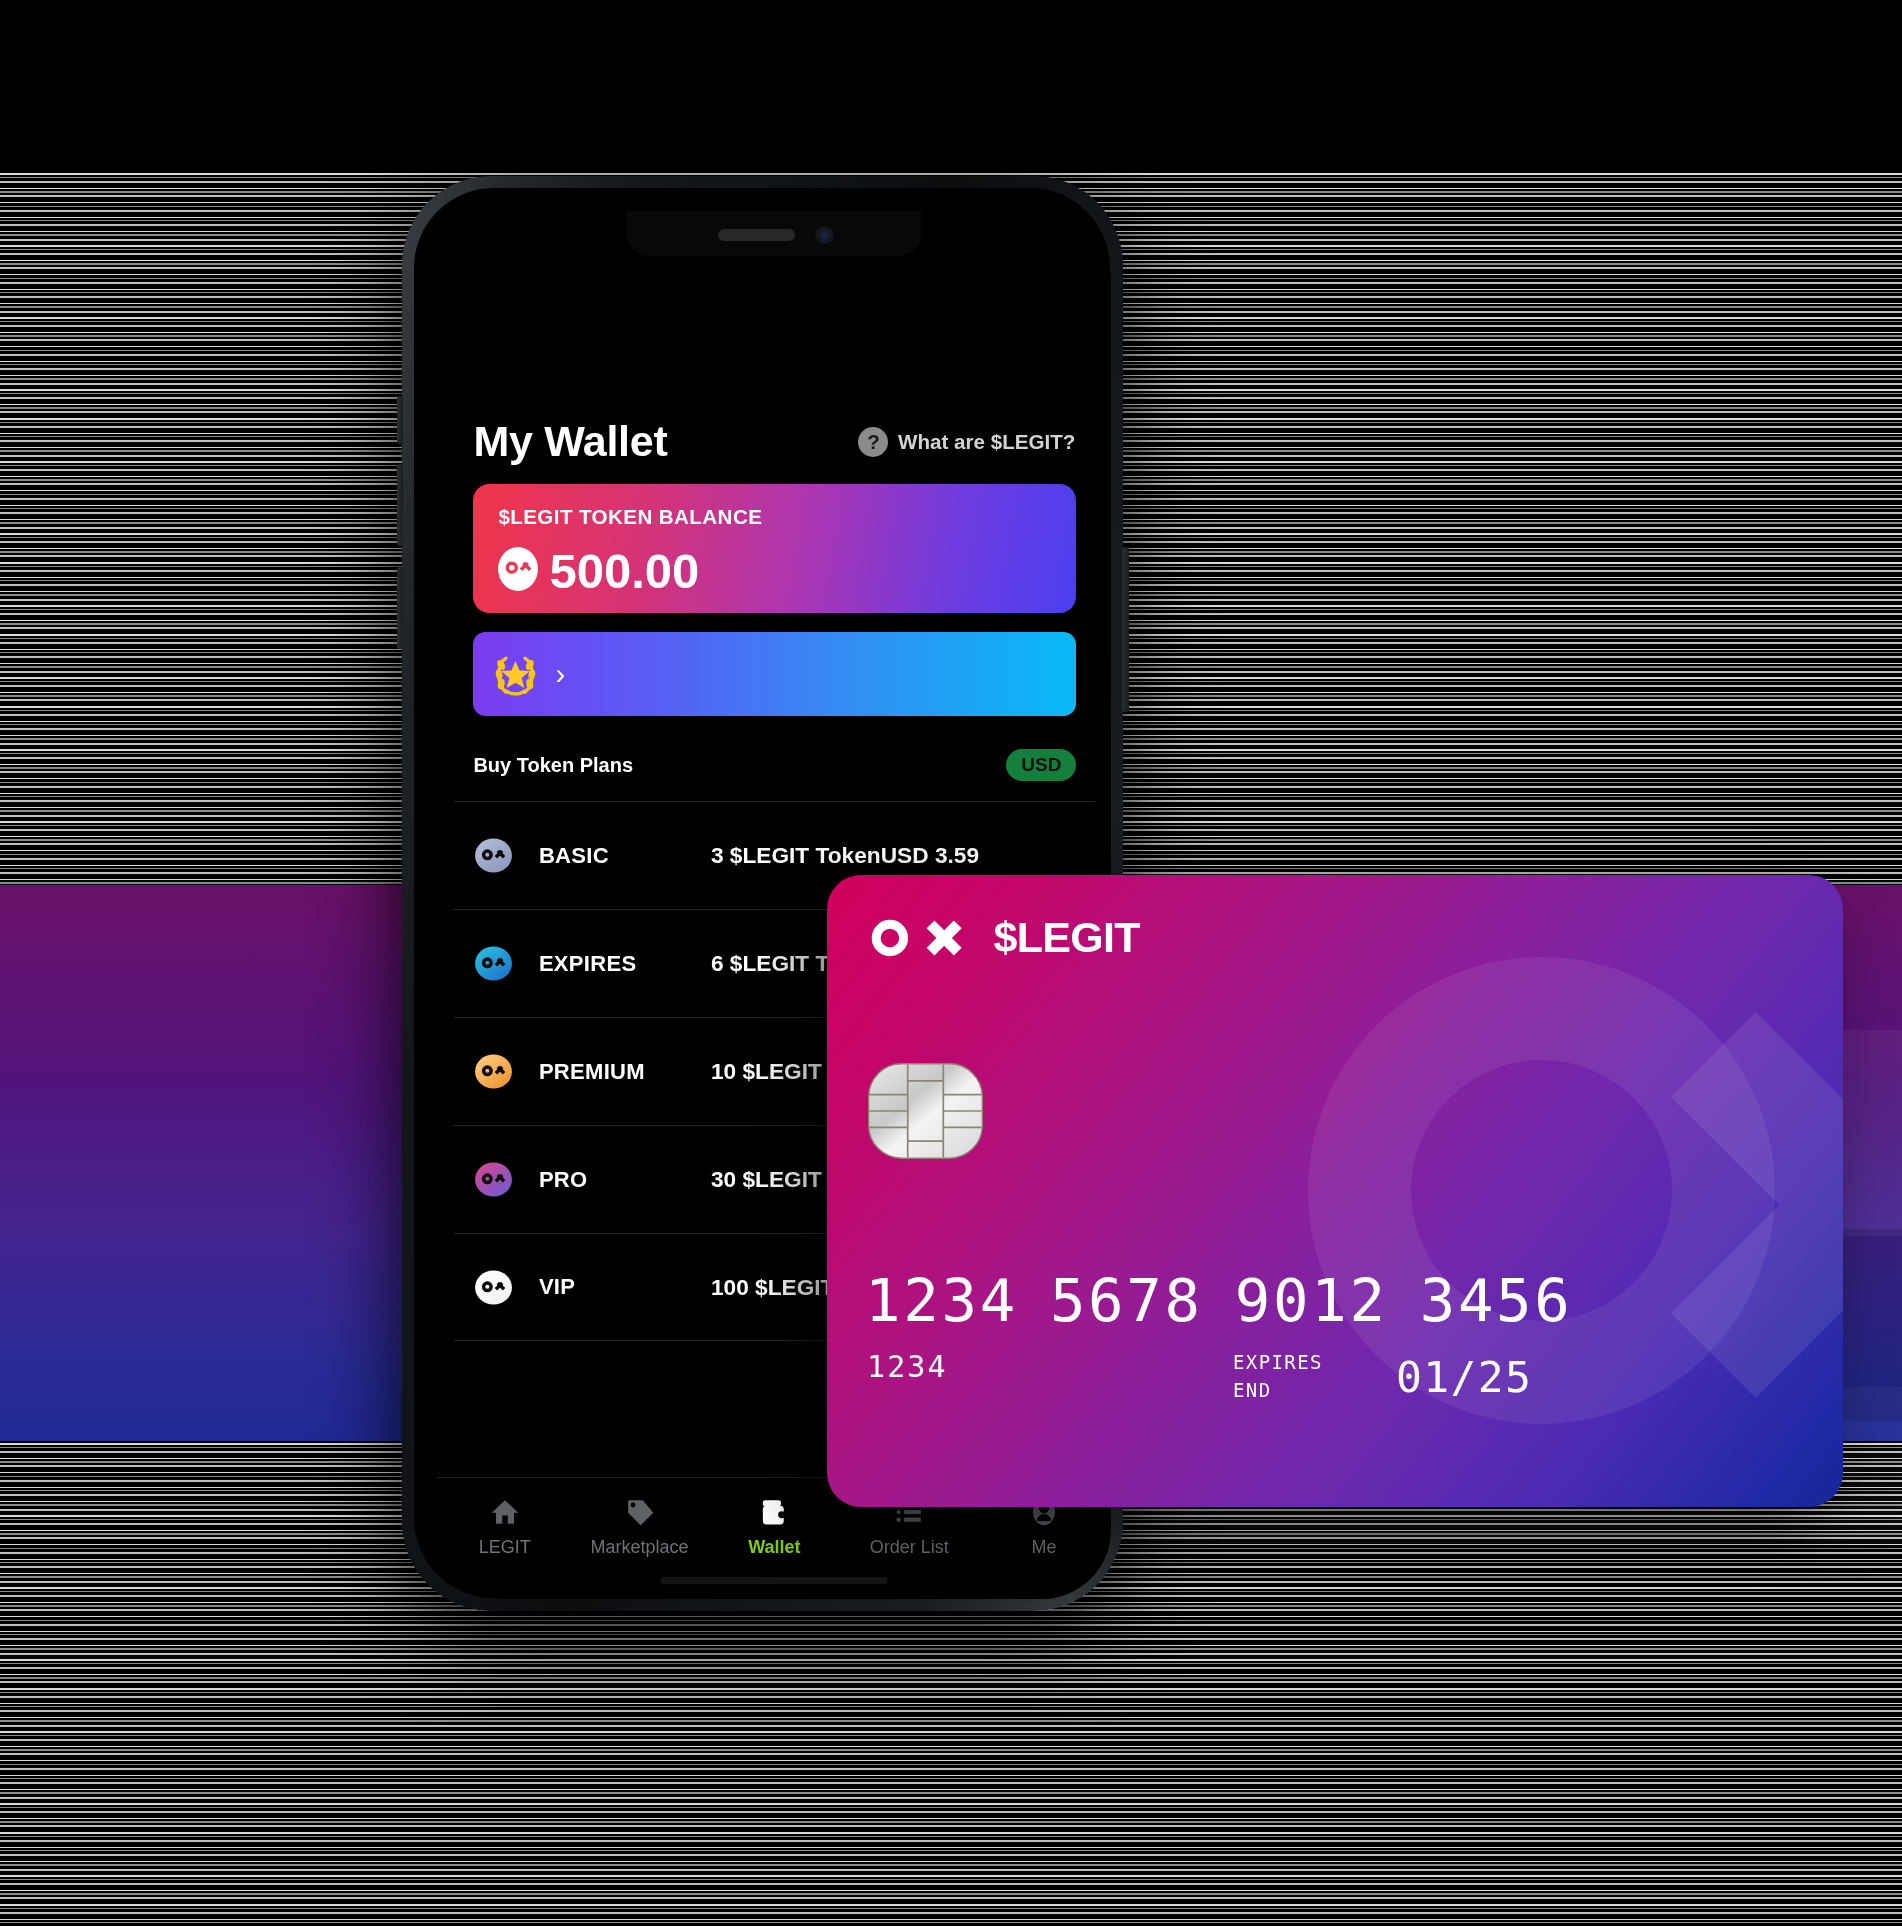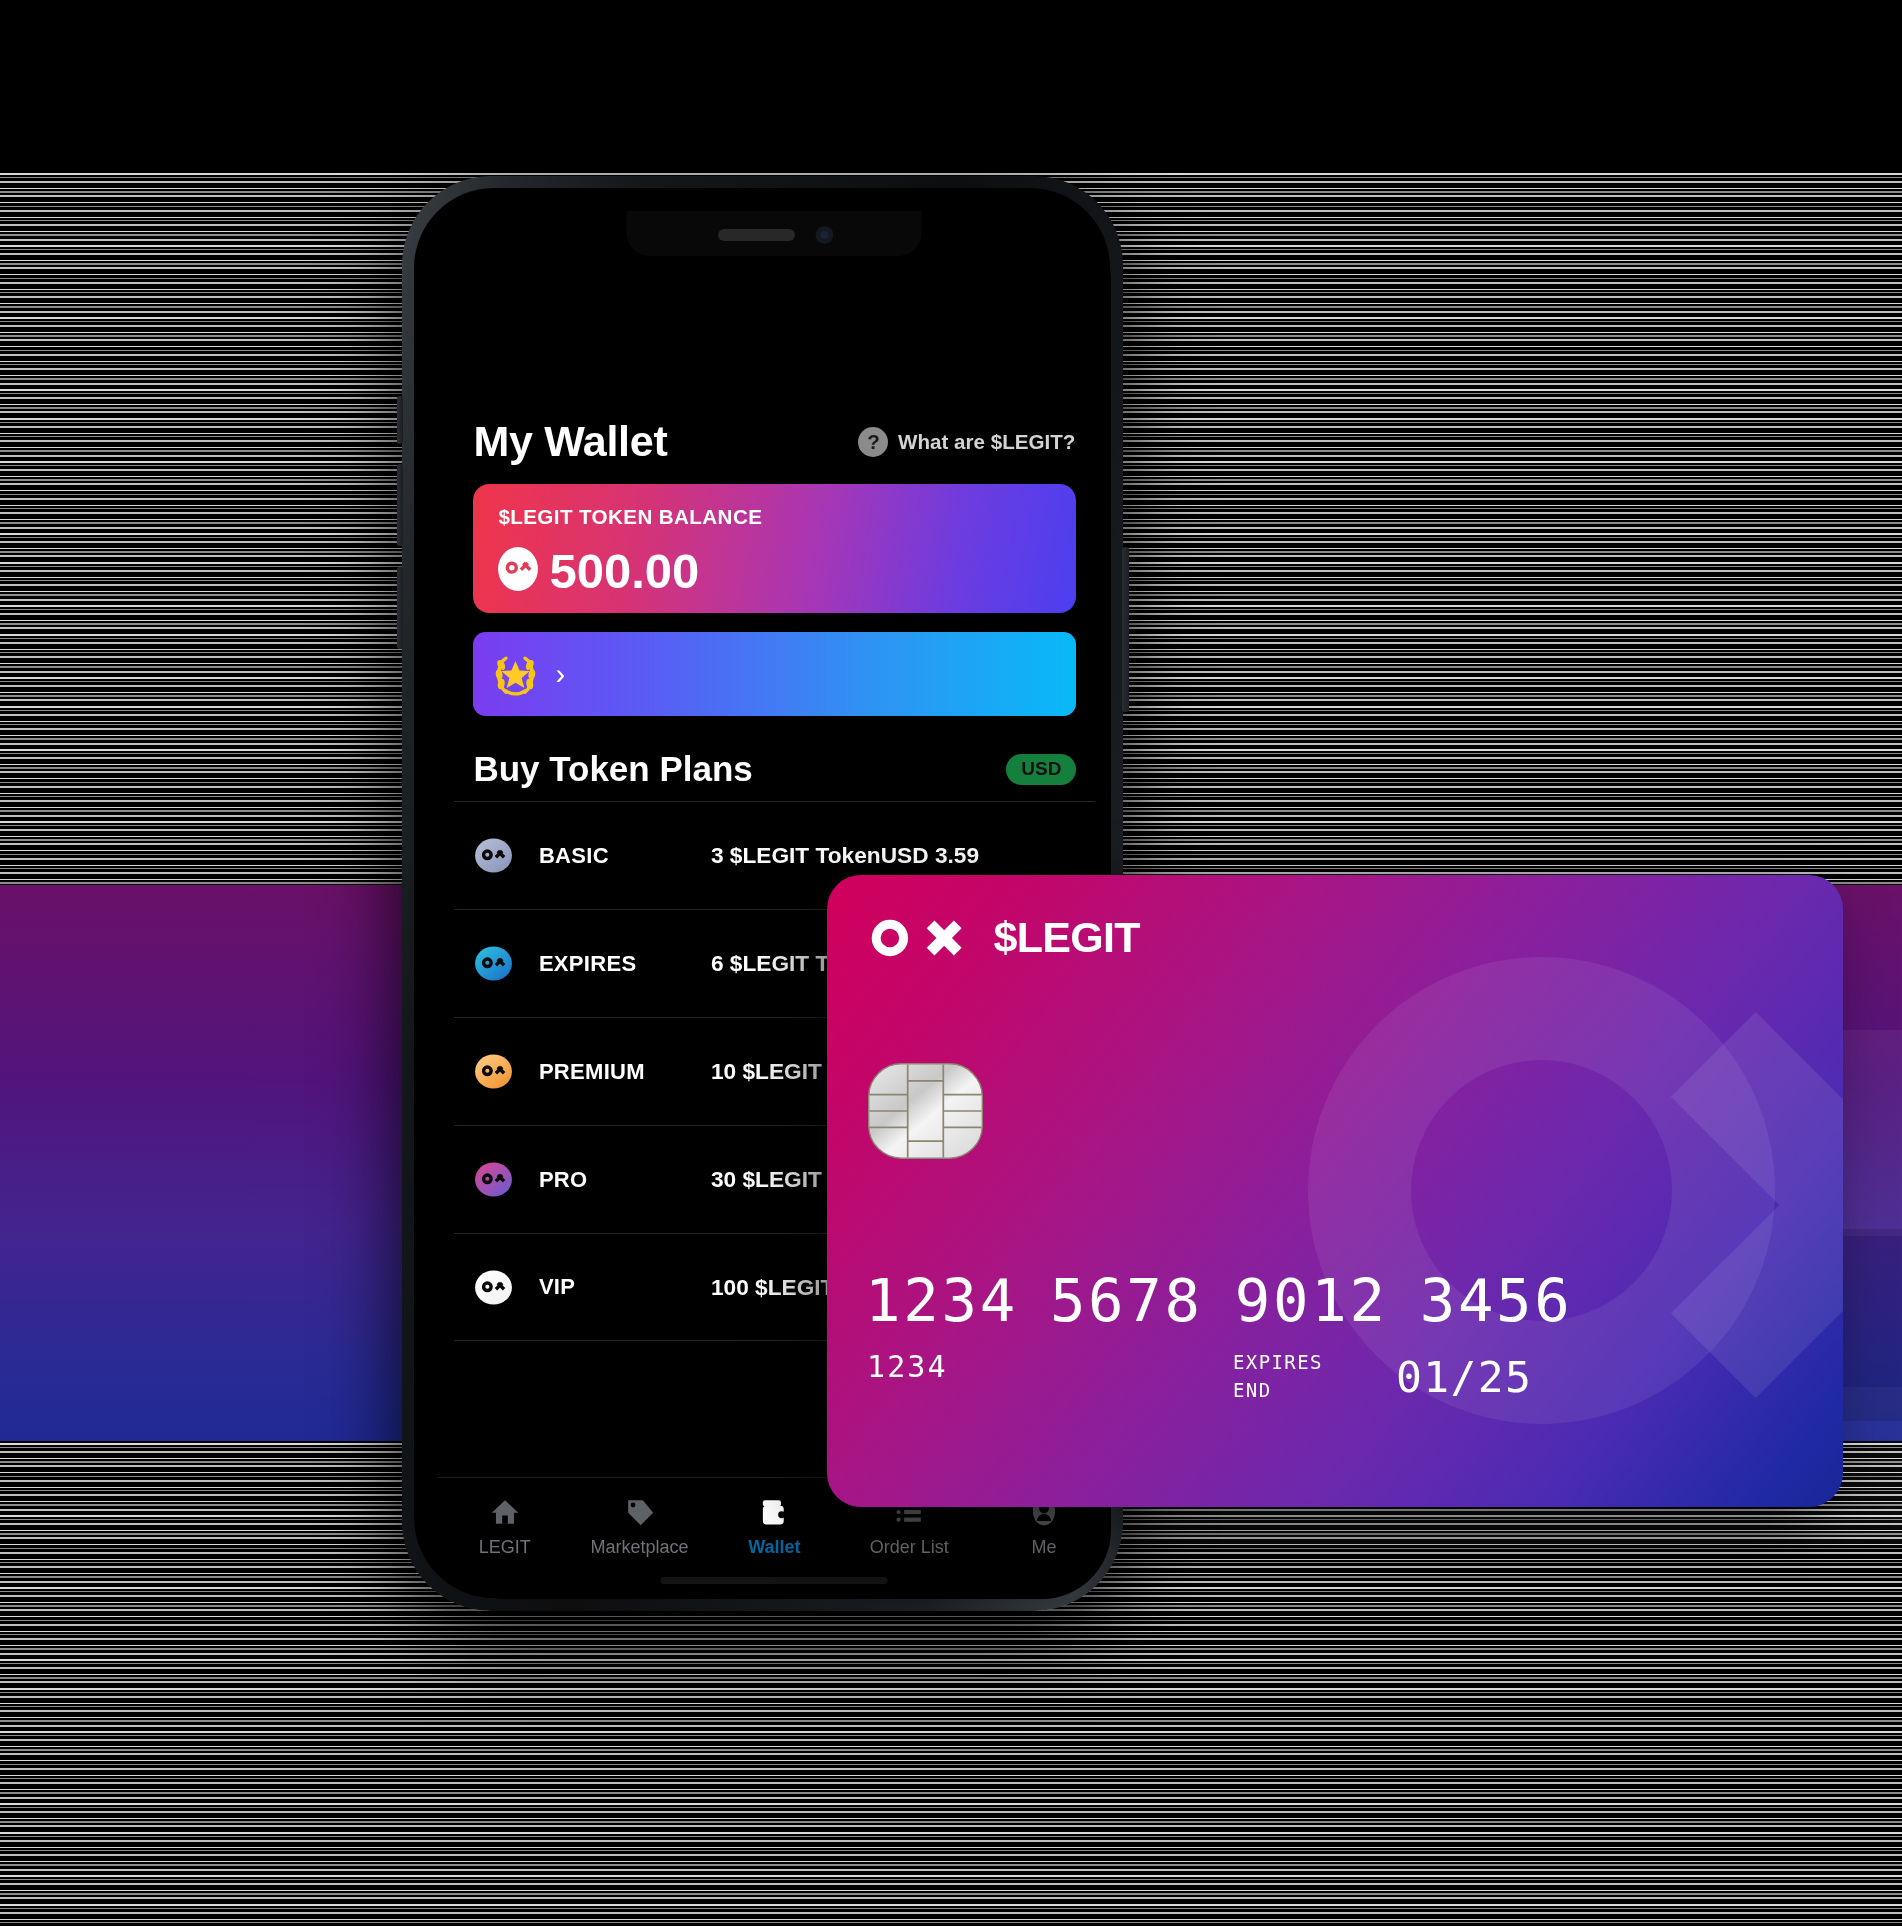--- a/index.html
+++ b/index.html
@@ -166,21 +166,21 @@
   #invite-text { flex: 1; }
   #invite-title { color:#fff; font-size:20.6px; font-weight:700; line-height:1.25; }
   #invite-sub { color:#eef6ff; font-size:18.5px; font-weight:400; line-height:1.3; margin-top:2.1px; }
   #invite-chevron { color:#fff; font-size: 29px; font-weight: 300; line-height:1; margin-right:2.7px; }
 
   
   #plans-header {
     position: absolute; left: 36px; top: 538px; width: 603px;
     display:flex; align-items:center; justify-content: space-between;
   }
-  #plans-title { color:#fff; font-size:35px; font-weight:700; }
+  #plans-title { color:#fff; font-size:20px; font-weight:700; }
   #currency-chip {
     background:#15803d; color:#111; font-size:19px; font-weight:700;
     padding: 4.8px 15px; border-radius: 18px;
   }
 
   
   #plan-list { position: absolute; left: 16.5px; top: 590px; width: 641px; }
   .plan-row {
     display:flex; align-items:center;
     height: 108px; padding: 0 19px;
@@ -197,21 +197,21 @@
   
   #tabbar {
     position: absolute; left: 0; bottom: 41px; width: 100%;
     border-top: 1.4px solid #1c1e22;
     display:flex; align-items: flex-start; justify-content: space-around;
     padding-top: 18px;
   }
   .tab { display:flex; flex-direction:column; align-items:center; gap: 9.6px; width: 130px; }
   .tab svg { display:block; }
   .tab-label { font-size: 18px; color:#6f7276; font-weight:400; }
-  .tab.active .tab-label { color:#0369a1; font-weight:700;text-align:center; }
+  .tab.active .tab-label { color:#84cc16; font-weight:700;text-align:center; }
 
   
   #credit-card {
     position: absolute; left: 827px; top: 875px;
     width: 1016px; height: 632px;
     border-radius: 34px;
     background: linear-gradient(128deg,
         #d2005c 0%, #c2066a 14%, #a81584 32%,
         #8b1f9c 48%, #6d28ad 64%, #4b2bb3 80%, #2029a5 94%, #1a2596 100%);
     overflow: hidden;

